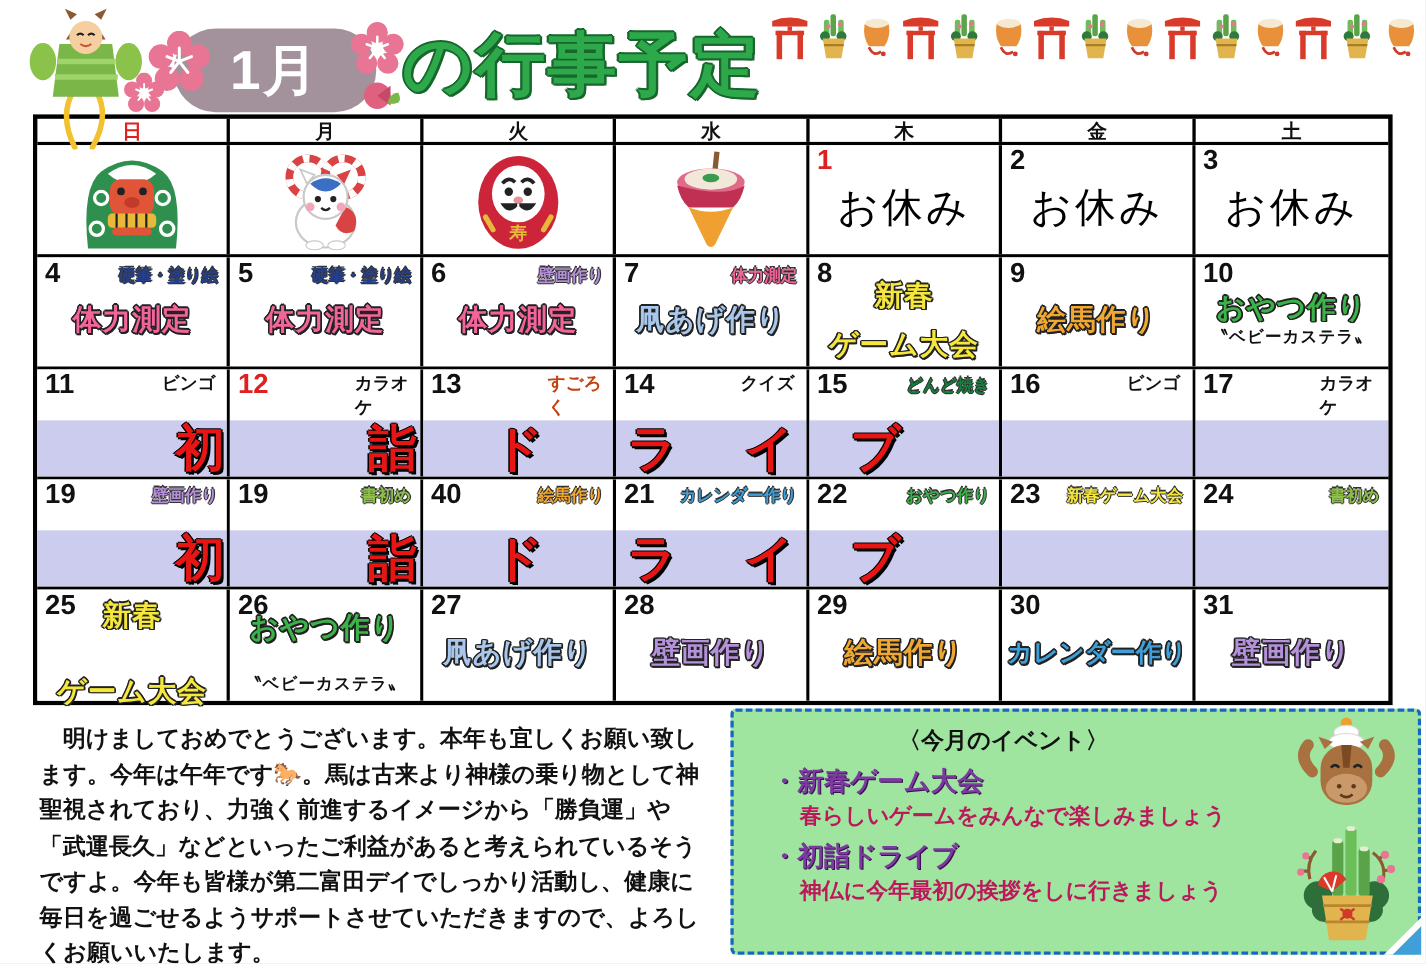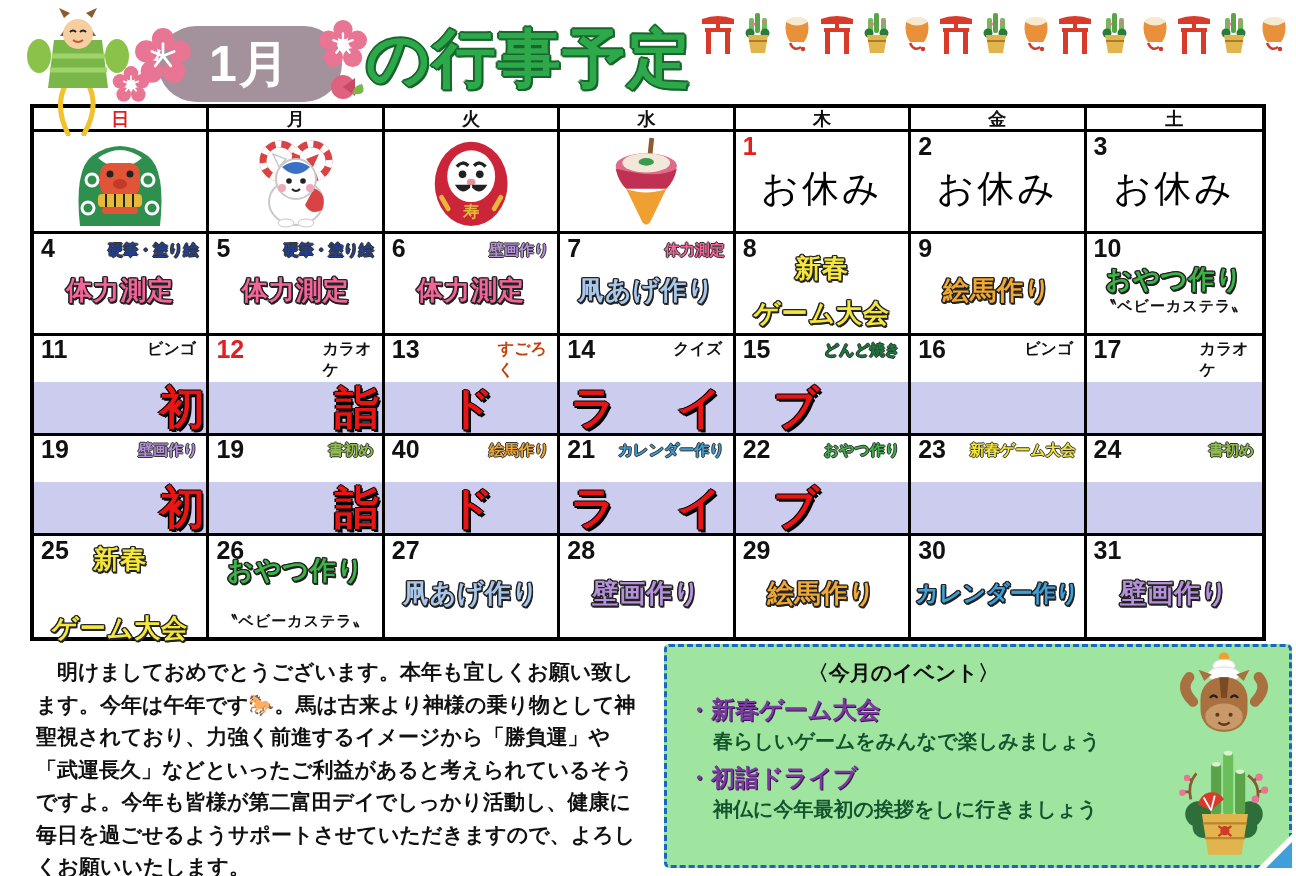--- a/index.html
+++ b/index.html
@@ -65,25 +65,25 @@
       text-shadow:-1.5px 0 0 #000,1.5px 0 0 #000,0 -1.5px 0 #000,0 1.5px 0 #000,2.5px 2.5px 0 #000;}
   .band.p0,.band.p1{justify-content:flex-end;padding-right:2px;}
   .band.p2{justify-content:center;}
   .band.p3{justify-content:space-between;padding:0 10px;}
   .band.p4{justify-content:center;padding-right:30%;}
 
   
   .greeting{position:absolute;left:36px;top:656px;width:614px;font-size:21px;font-weight:600;
         line-height:1.55;color:#111;}
   .events-box{position:absolute;left:664px;top:644px;width:628px;height:224px;box-sizing:border-box;
-        background:var(--c-box-bg,#9fe49f);border:3px dashed var(--c-box-border,#1668c0);border-radius:5px;}
+        background:var(--c-box-bg,#9fe49f);border:3px dashed var(--c-box-border,#1668c0);border-radius:5px;padding-left:14px;}
   .ev-title{margin-top:12px;width:76%;text-align:center;font-size:21px;font-weight:700;color:#111;}
   .ev-name{font-size:24px;font-weight:800;color:var(--c-bullet,#7b3aa0);margin:7px 0 2px 20px;
         text-shadow:1px 1px 0 #3a1050;}
-  .ev-desc{font-size:20px;font-weight:800;color:#14532d;margin-left:46px;letter-spacing:0;}
+  .ev-desc{font-size:20px;font-weight:800;color:#be185d;margin-left:46px;letter-spacing:0;}
   .ev-art{position:absolute;right:4px;top:2px;bottom:4px;width:122px;display:flex;flex-direction:column;
         align-items:center;justify-content:space-between;}
   .ev-art-item.horse{width:104px;height:94px;}
   .ev-art-item.kado{width:96px;height:116px;}
   .ev-art-item svg{width:100%;height:100%;}
   .fold{position:absolute;right:-3px;bottom:-3px;width:0;height:0;
         border-left:34px solid transparent;border-bottom:34px solid #fff;}
   .fold2{position:absolute;right:-3px;bottom:-3px;width:0;height:0;
         border-left:26px solid transparent;border-bottom:26px solid #3f9fd8;}
 </style>

